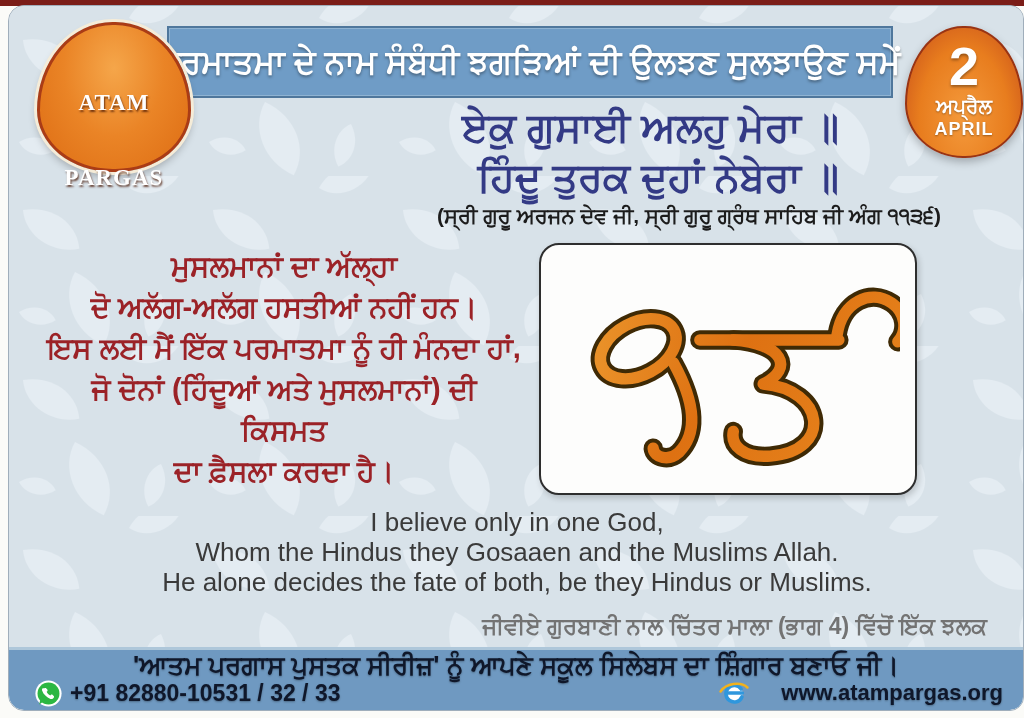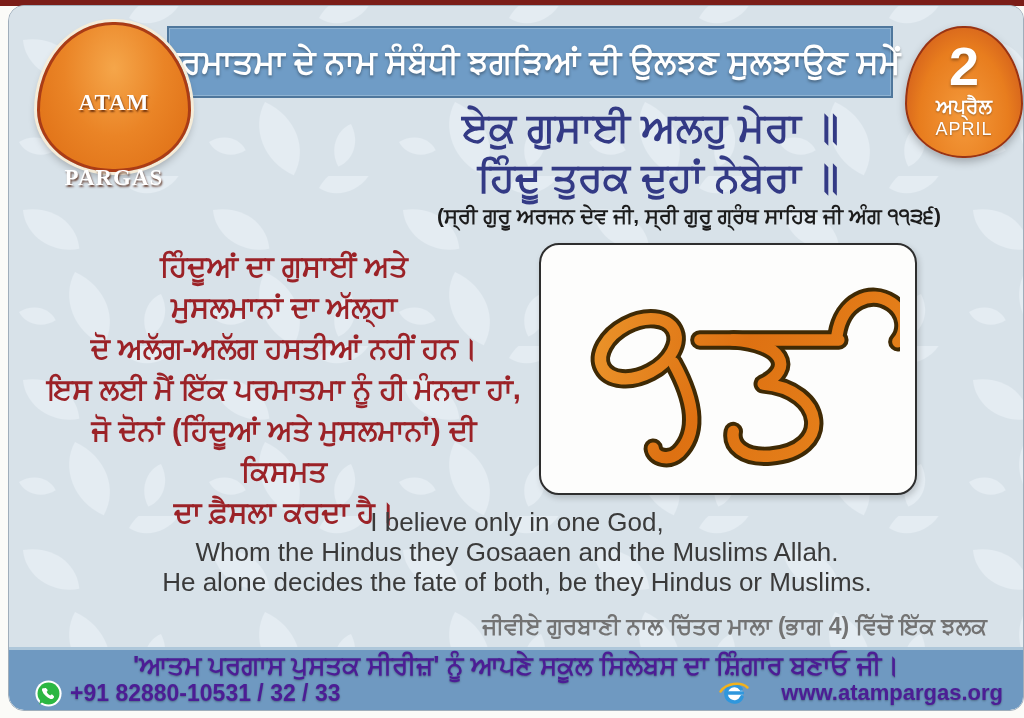--- a/index.html
+++ b/index.html
@@ -48,21 +48,21 @@
     position:absolute; left:896px; top:20px; width:118px; height:132px;
     border-radius:50% 50% 50% 50% / 60% 60% 42% 42%;
     background:radial-gradient(ellipse at 50% 70%, #f49a3c 0%, #e87d1e 55%, #c44b1a 100%);
     border:2px solid #993414;
     box-shadow:0 4px 8px rgba(0,0,0,0.25);
     display:flex; flex-direction:column; align-items:center; z-index:5;
     color:#fff; text-align:center;
   }
   .date-day  { font-size:54px; font-weight:bold; line-height:56px; margin-top:10px; text-shadow:0 2px 3px rgba(0,0,0,0.35); }
   .date-month-pa { font-size:20px; font-weight:bold; line-height:24px; text-shadow:0 1px 2px rgba(0,0,0,0.35); }
-  .date-month-en { font-size:18px; font-weight:normal; letter-spacing:1px; line-height:22px; text-shadow:0 1px 2px rgba(0,0,0,0.35); }
+  .date-month-en { font-size:18px; font-weight:bold; letter-spacing:1px; line-height:22px; text-shadow:0 1px 2px rgba(0,0,0,0.35); }
 
   
   .quote {
     position:absolute; left:250px; top:96px; width:580px; text-align:right; z-index:3;
     color:#333a85; font-weight:bold; font-size:40px; line-height:50px;
   }
   .attribution {
     position:absolute; left:390px; top:198px; width:580px; text-align:center; z-index:3;
     color:#1c1c1c; font-size:21px; font-weight:bold;
   }
@@ -93,28 +93,28 @@
     color:#737373; font-weight:bold; font-size:23px;
   }
 
   
   .footer-band {
     position:absolute; left:0; right:0; bottom:0; height:63px; z-index:4;
     background:#6f99c1; border-top:3px solid #aec7da;
     border-radius:0 0 13px 15px;
   }
   .footer-series {
-    text-align:center; color:#4c1d95; font-weight:bold; font-size:26px; line-height:31px;
+    text-align:center; color:#0f172a; font-weight:bold; font-size:26px; line-height:31px;
     text-shadow:0 1px 2px rgba(0,0,0,0.3); white-space:nowrap;
   }
   .footer-contact {
     position:absolute; left:26px; right:20px; bottom:3px; height:28px;
     display:flex; justify-content:space-between; align-items:center;
   }
-  .contact-item { display:flex; align-items:center; gap:8px; color:#4c1d95; font-weight:bold; text-shadow:0 1px 2px rgba(0,0,0,0.3); }
+  .contact-item { display:flex; align-items:center; gap:8px; color:#0f172a; font-weight:bold; text-shadow:0 1px 2px rgba(0,0,0,0.3); }
   .phone-text   { font-size:23px; }
   .website-text { font-size:22px;margin-left:24px; }
 </style>
 </head>
 <body>
 
 <div class="top-strip"></div>
 
 <div class="poster">
 
@@ -164,21 +164,20 @@
     <div class="date-month-en">APRIL</div>
   </div>
 
   <div class="quote">
     <div>ਏਕੁ ਗੁਸਾਈ ਅਲਹੁ ਮੇਰਾ ॥</div>
     <div>ਹਿੰਦੂ ਤੁਰਕ ਦੁਹਾਂ ਨੇਬੇਰਾ ॥</div>
   </div>
   <div class="attribution">(ਸ੍ਰੀ ਗੁਰੂ ਅਰਜਨ ਦੇਵ ਜੀ, ਸ੍ਰੀ ਗੁਰੂ ਗ੍ਰੰਥ ਸਾਹਿਬ ਜੀ ਅੰਗ ੧੧੩੬)</div>
 
   <div class="pa-explain">
-    <div>ਹਿੰਦੂਆਂ ਦਾ ਗੁਸਾਈਂ ਅਤੇ</div>
     <div>ਮੁਸਲਮਾਨਾਂ ਦਾ ਅੱਲ੍ਹਾ</div>
     <div>ਦੋ ਅਲੱਗ-ਅਲੱਗ ਹਸਤੀਆਂ ਨਹੀਂ ਹਨ।</div>
     <div>ਇਸ ਲਈ ਮੈਂ ਇੱਕ ਪਰਮਾਤਮਾ ਨੂੰ ਹੀ ਮੰਨਦਾ ਹਾਂ,</div>
     <div>ਜੋ ਦੋਨਾਂ (ਹਿੰਦੂਆਂ ਅਤੇ ਮੁਸਲਮਾਨਾਂ) ਦੀ ਕਿਸਮਤ</div>
     <div>ਦਾ ਫ਼ੈਸਲਾ ਕਰਦਾ ਹੈ।</div>
   </div>
 
   <div class="art-card">
     <svg width="344" height="220" viewBox="0 0 380 250">
       <defs>

